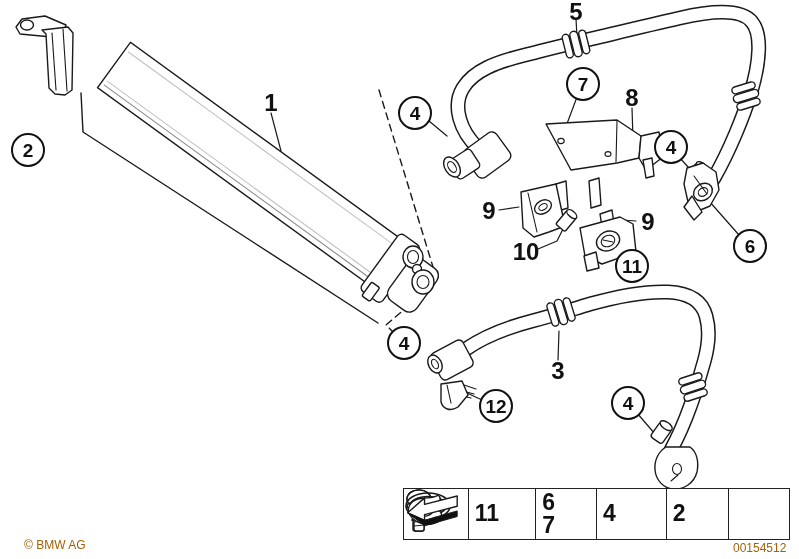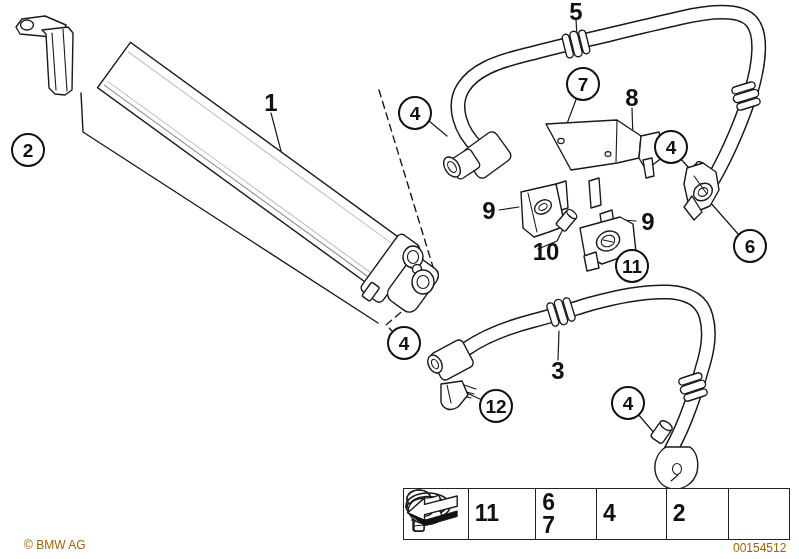--- a/index.html
+++ b/index.html
@@ -194,21 +194,21 @@
   <div class="callout" style="left:271px;top:103px;">1</div>
   <div class="callout circled" style="left:28px;top:150px;">2</div>
   <div class="callout circled" style="left:415px;top:113px;">4</div>
   <div class="callout" style="left:576px;top:12px;">5</div>
   <div class="callout circled" style="left:583px;top:84px;">7</div>
   <div class="callout" style="left:632px;top:98px;">8</div>
   <div class="callout circled" style="left:671px;top:147px;">4</div>
   <div class="callout circled" style="left:750px;top:246px;">6</div>
   <div class="callout" style="left:489px;top:211px;">9</div>
   <div class="callout" style="left:648px;top:222px;">9</div>
-  <div class="callout" style="left:526px;top:252px;margin-left:20px;">10</div>
+  <div class="callout" style="left:526px;top:252px;">10</div>
   <div class="callout circled" style="left:632px;top:266px;">11</div>
   <div class="callout" style="left:558px;top:371px;">3</div>
   <div class="callout circled" style="left:404px;top:343px;">4</div>
   <div class="callout circled" style="left:496px;top:406px;">12</div>
   <div class="callout circled" style="left:628px;top:403px;">4</div>
 
   <div class="legend">
     <div class="cell" style="width:65px;">
       <span class="lbl">12</span>
       <svg width="28" height="46" viewBox="0 0 28 46">

